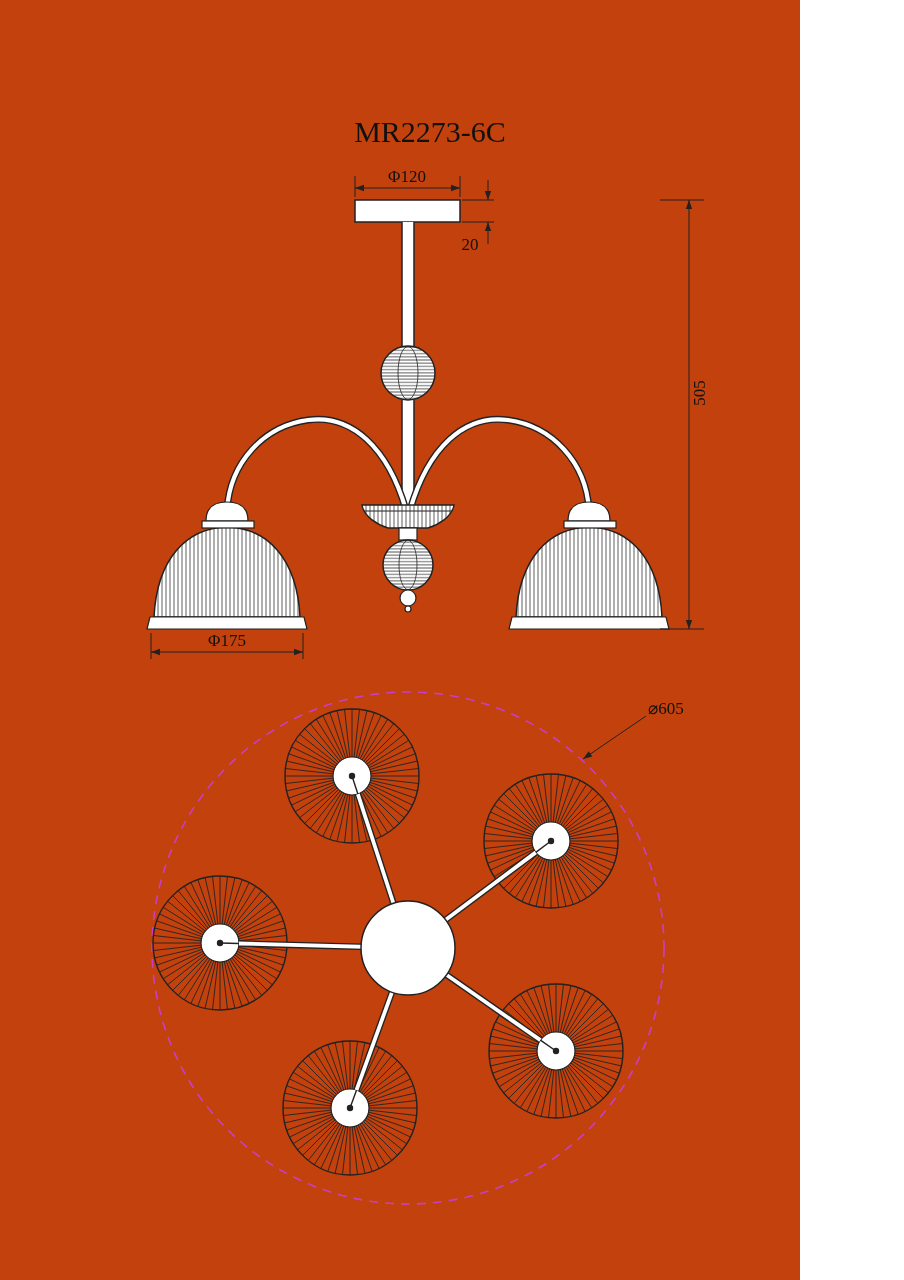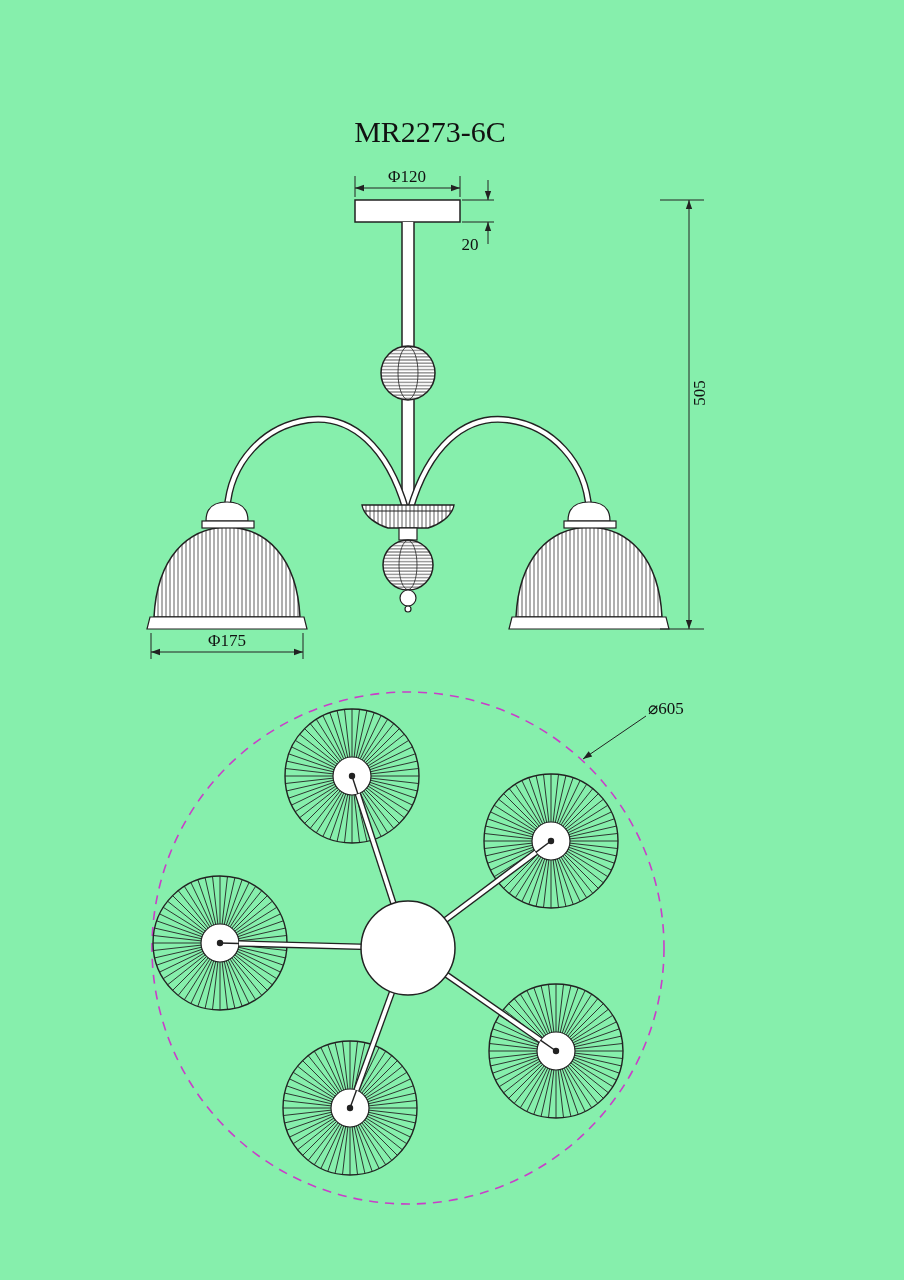--- a/index.html
+++ b/index.html
@@ -1,16 +1,16 @@
 <!DOCTYPE html>
 <html><head>
 <meta charset="utf-8">
 <style>
   html,body{margin:0;padding:0;background:#fff;}
-  .page{width:904px;height:1280px;background:#86efac;position:relative;overflow:hidden;}
+  .page{width:800px;height:1280px;background:#c2410c;position:relative;overflow:hidden;}
   svg{display:block;}
   .ln{stroke:#222;stroke-width:1.5;fill:none;}
   .wfill{fill:#ffffff;stroke:#222;stroke-width:1.5;}
   .wfill-thin{fill:#ffffff;stroke:#222;stroke-width:1.2;}
   .dim{stroke:#222;stroke-width:1;fill:none;}
   .dimtext{font-family:"Liberation Serif",serif;font-size:17px;fill:#111;}
   .title{font-family:"Liberation Serif",serif;font-size:30px;fill:#111;}
   .arm-outer{stroke:#222;stroke-width:7;fill:none;stroke-linecap:round;}
   .arm-inner{stroke:#fff;stroke-width:4.2;fill:none;stroke-linecap:round;}
 </style>

